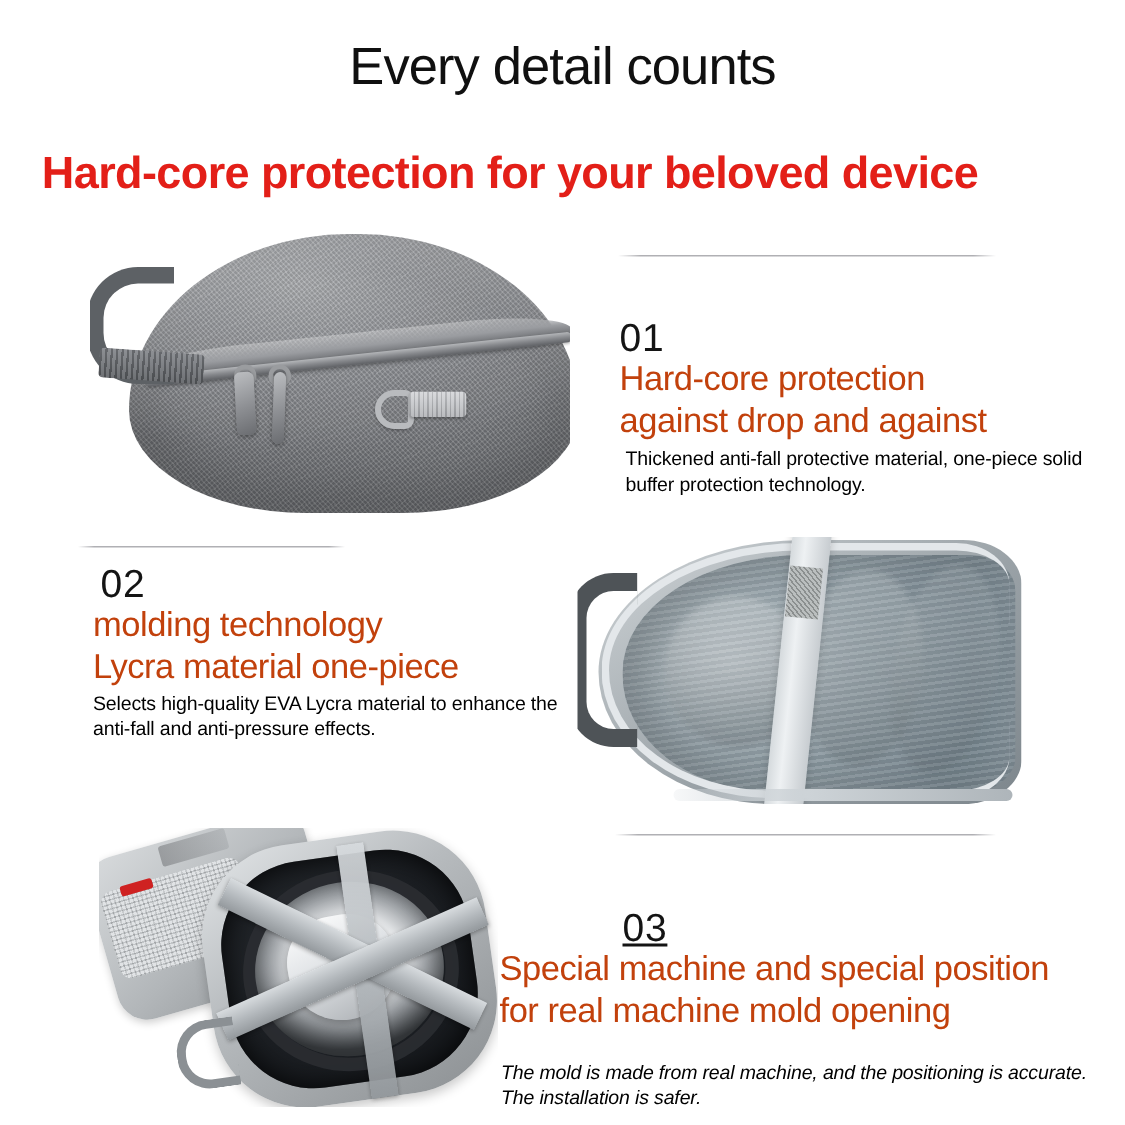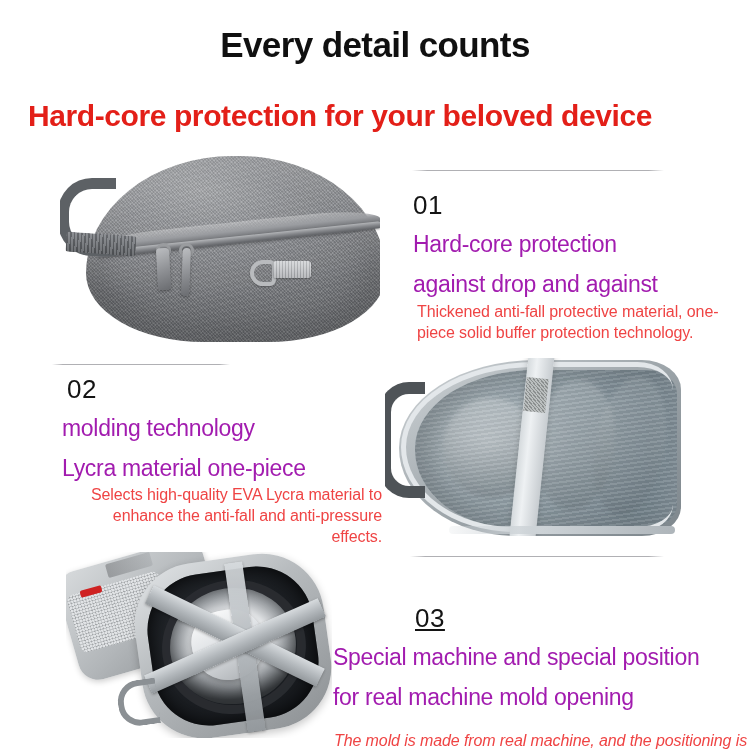--- a/index.html
+++ b/index.html
@@ -19,21 +19,21 @@
     background: #ffffff;
   }
 
   
   .headline {
     position: absolute;
     left: 0; top: 26px;
     width: 750px;
     text-align: center;
     font-size: 35px;
-    font-weight: 700;
+    font-weight: 400;
     letter-spacing: -0.6px;
     color: #101010;
     line-height: 1.1;
   }
   .subheadline {
     position: absolute;
     left: 0; top: 99px;
     width: 680px;
     text-align: center;
     font-size: 30px;
@@ -62,39 +62,39 @@
   .num {
     font-size: 26px;
     font-weight: 400;
     color: #141414;
     line-height: 1.0;
     letter-spacing: 0.5px;
   }
   .heading {
     font-size: 23px;
     font-weight: 400;
-    color: #a21caf;
+    color: #c2410c;
     line-height: 1.16;
     letter-spacing: -0.3px;
-    margin-top: 13px;
+    margin-top: 1px;
   }
   .body-copy {
-    font-size: 16px;
+    font-size: 13px;
     font-weight: 500;
-    color: #ef4444;
+    color: #000000;
     line-height: 1.30;
     letter-spacing: -0.1px;
   }
 
-  #block1 { left: 413px; top: 192px; width: 320px; }
+  #block1 { left: 413px; top: 212px; width: 320px; }
   #block1 .body-copy { margin-top: 5px; margin-left: 4px; }
 
   #block2 { left: 62px; top: 376px; width: 320px; }
   #block2 .num { margin-left: 5px; }
-  #block2 .body-copy { margin-top: 4px; text-align: right; }
+  #block2 .body-copy { margin-top: 4px; }
 
   #block3 { left: 330px; top: 605px; width: 420px; text-align: left; }
   #block3 .num { margin-left: 85px; text-decoration: underline; }
   #block3 .heading { margin-left: 3px; }
   #block3 .body-copy { margin-top: 21px; margin-left: 4px; font-style: italic; }
 
   
   .photo {
     position: absolute;
     overflow: hidden;

